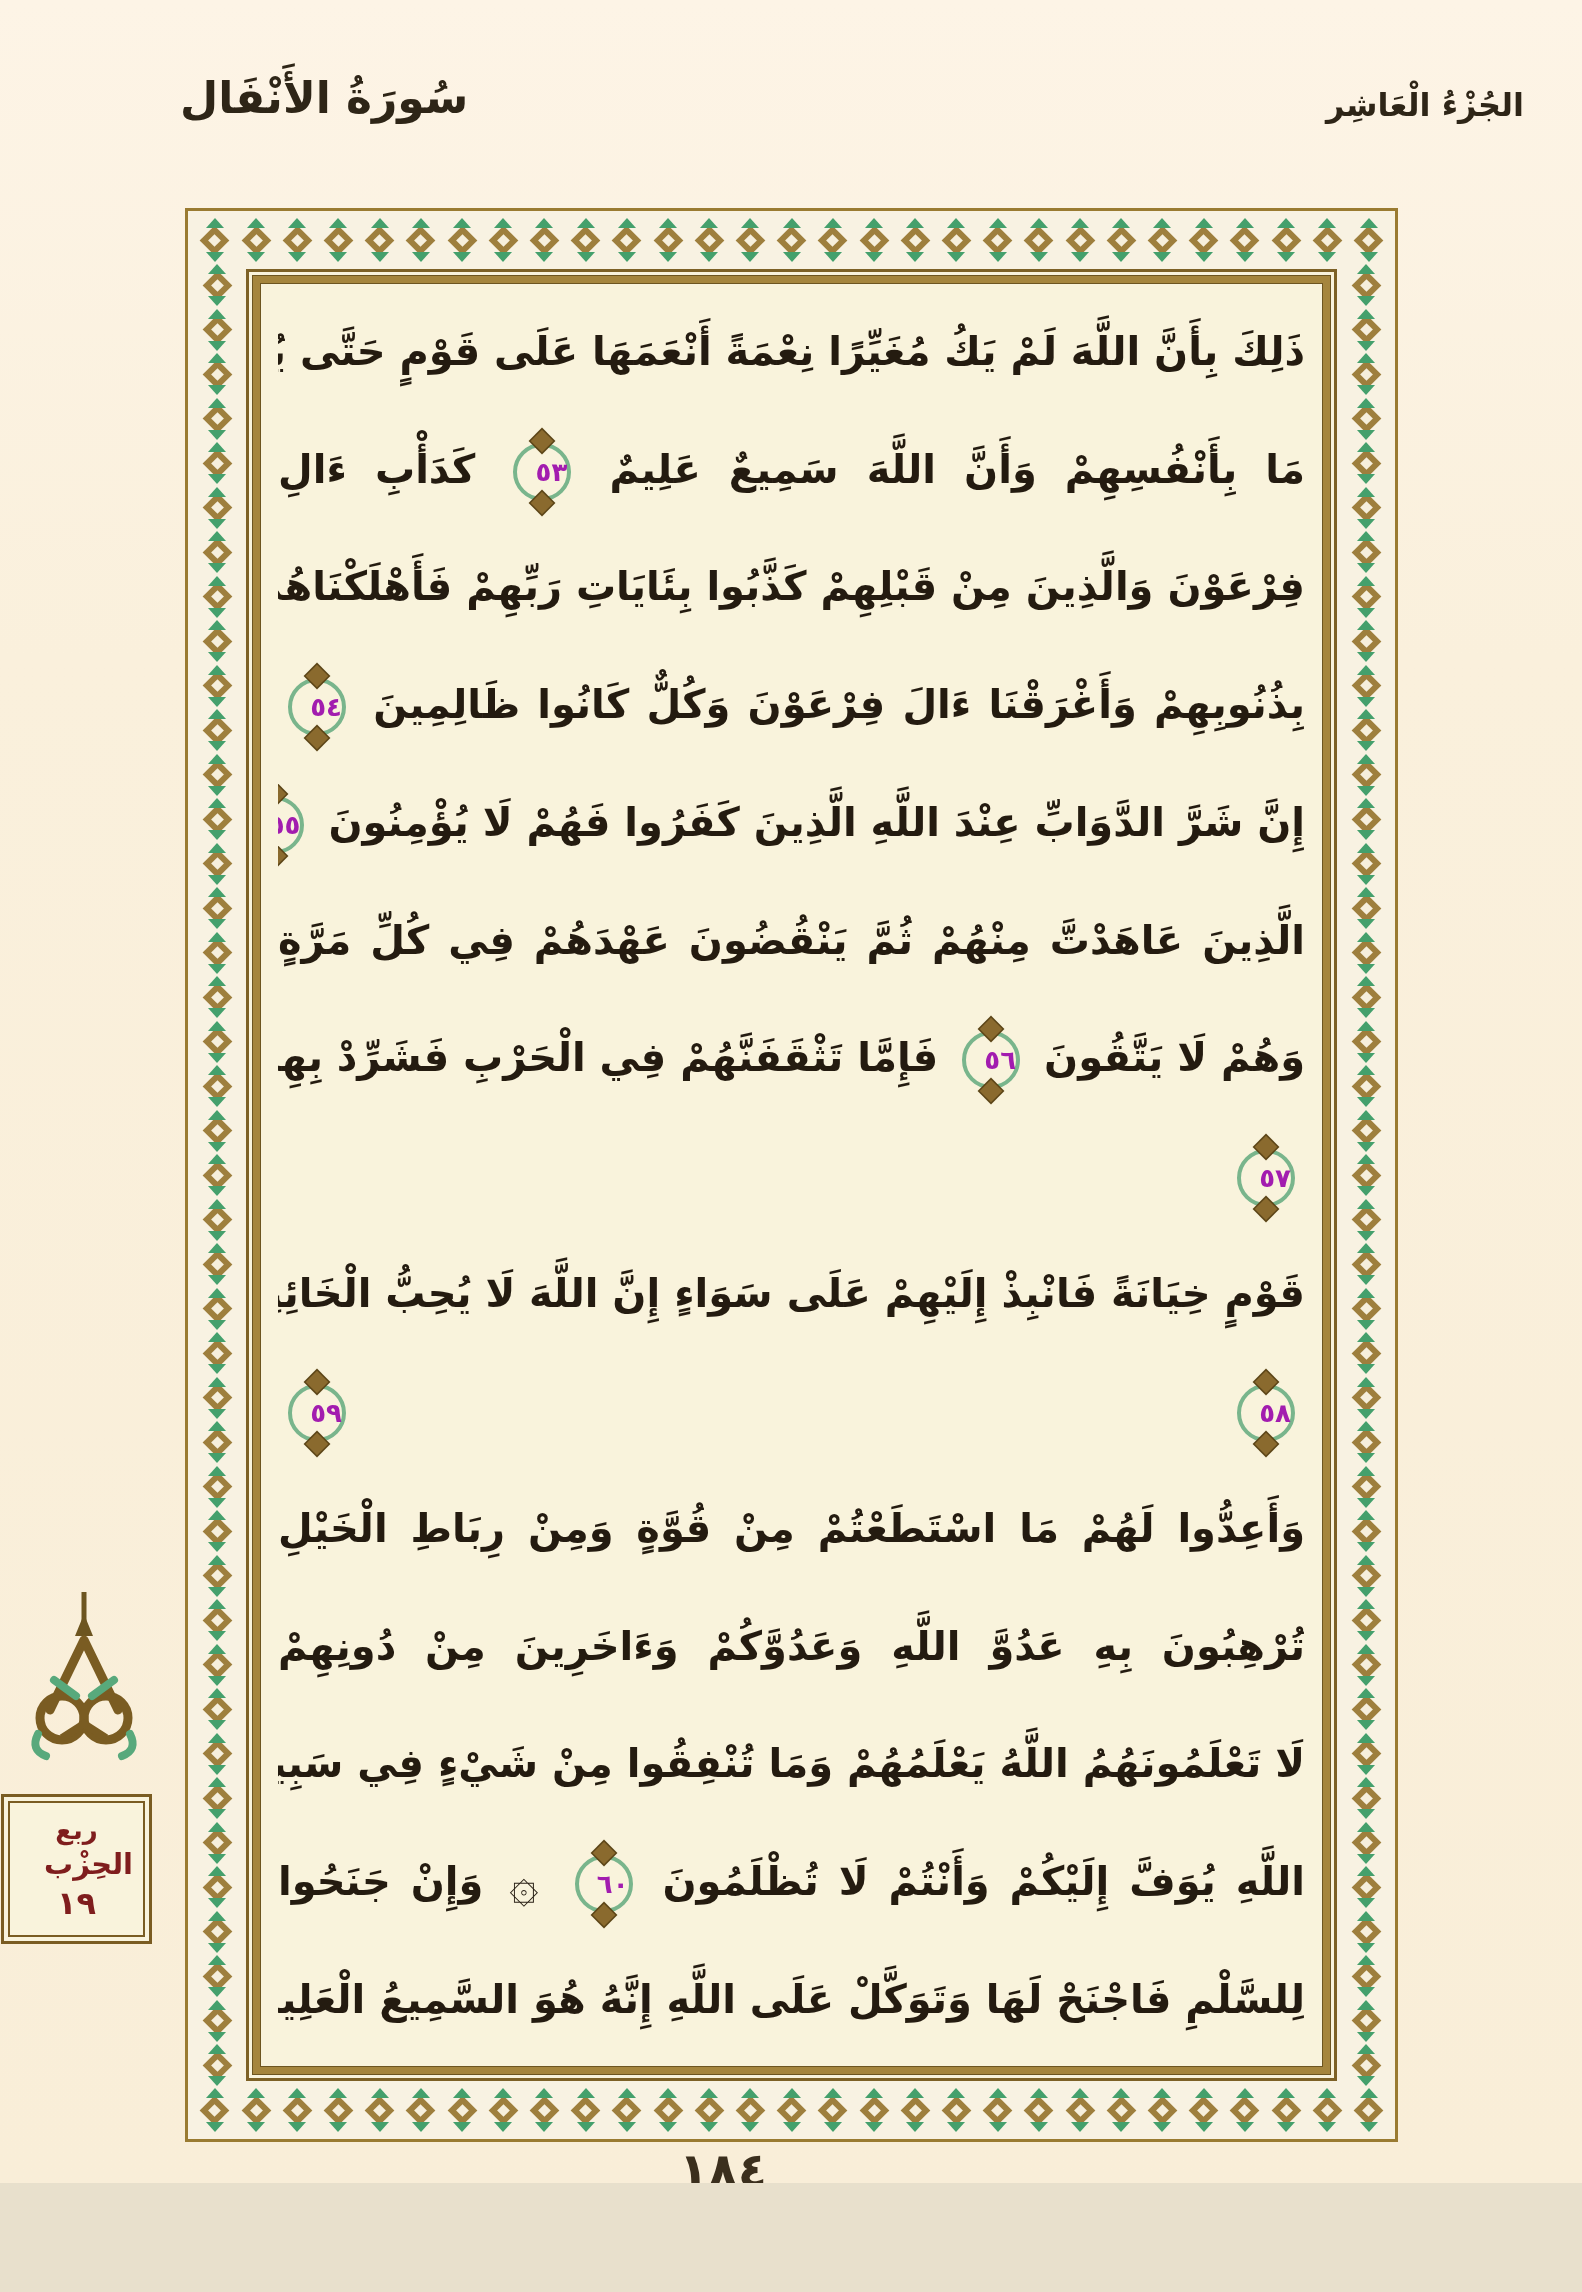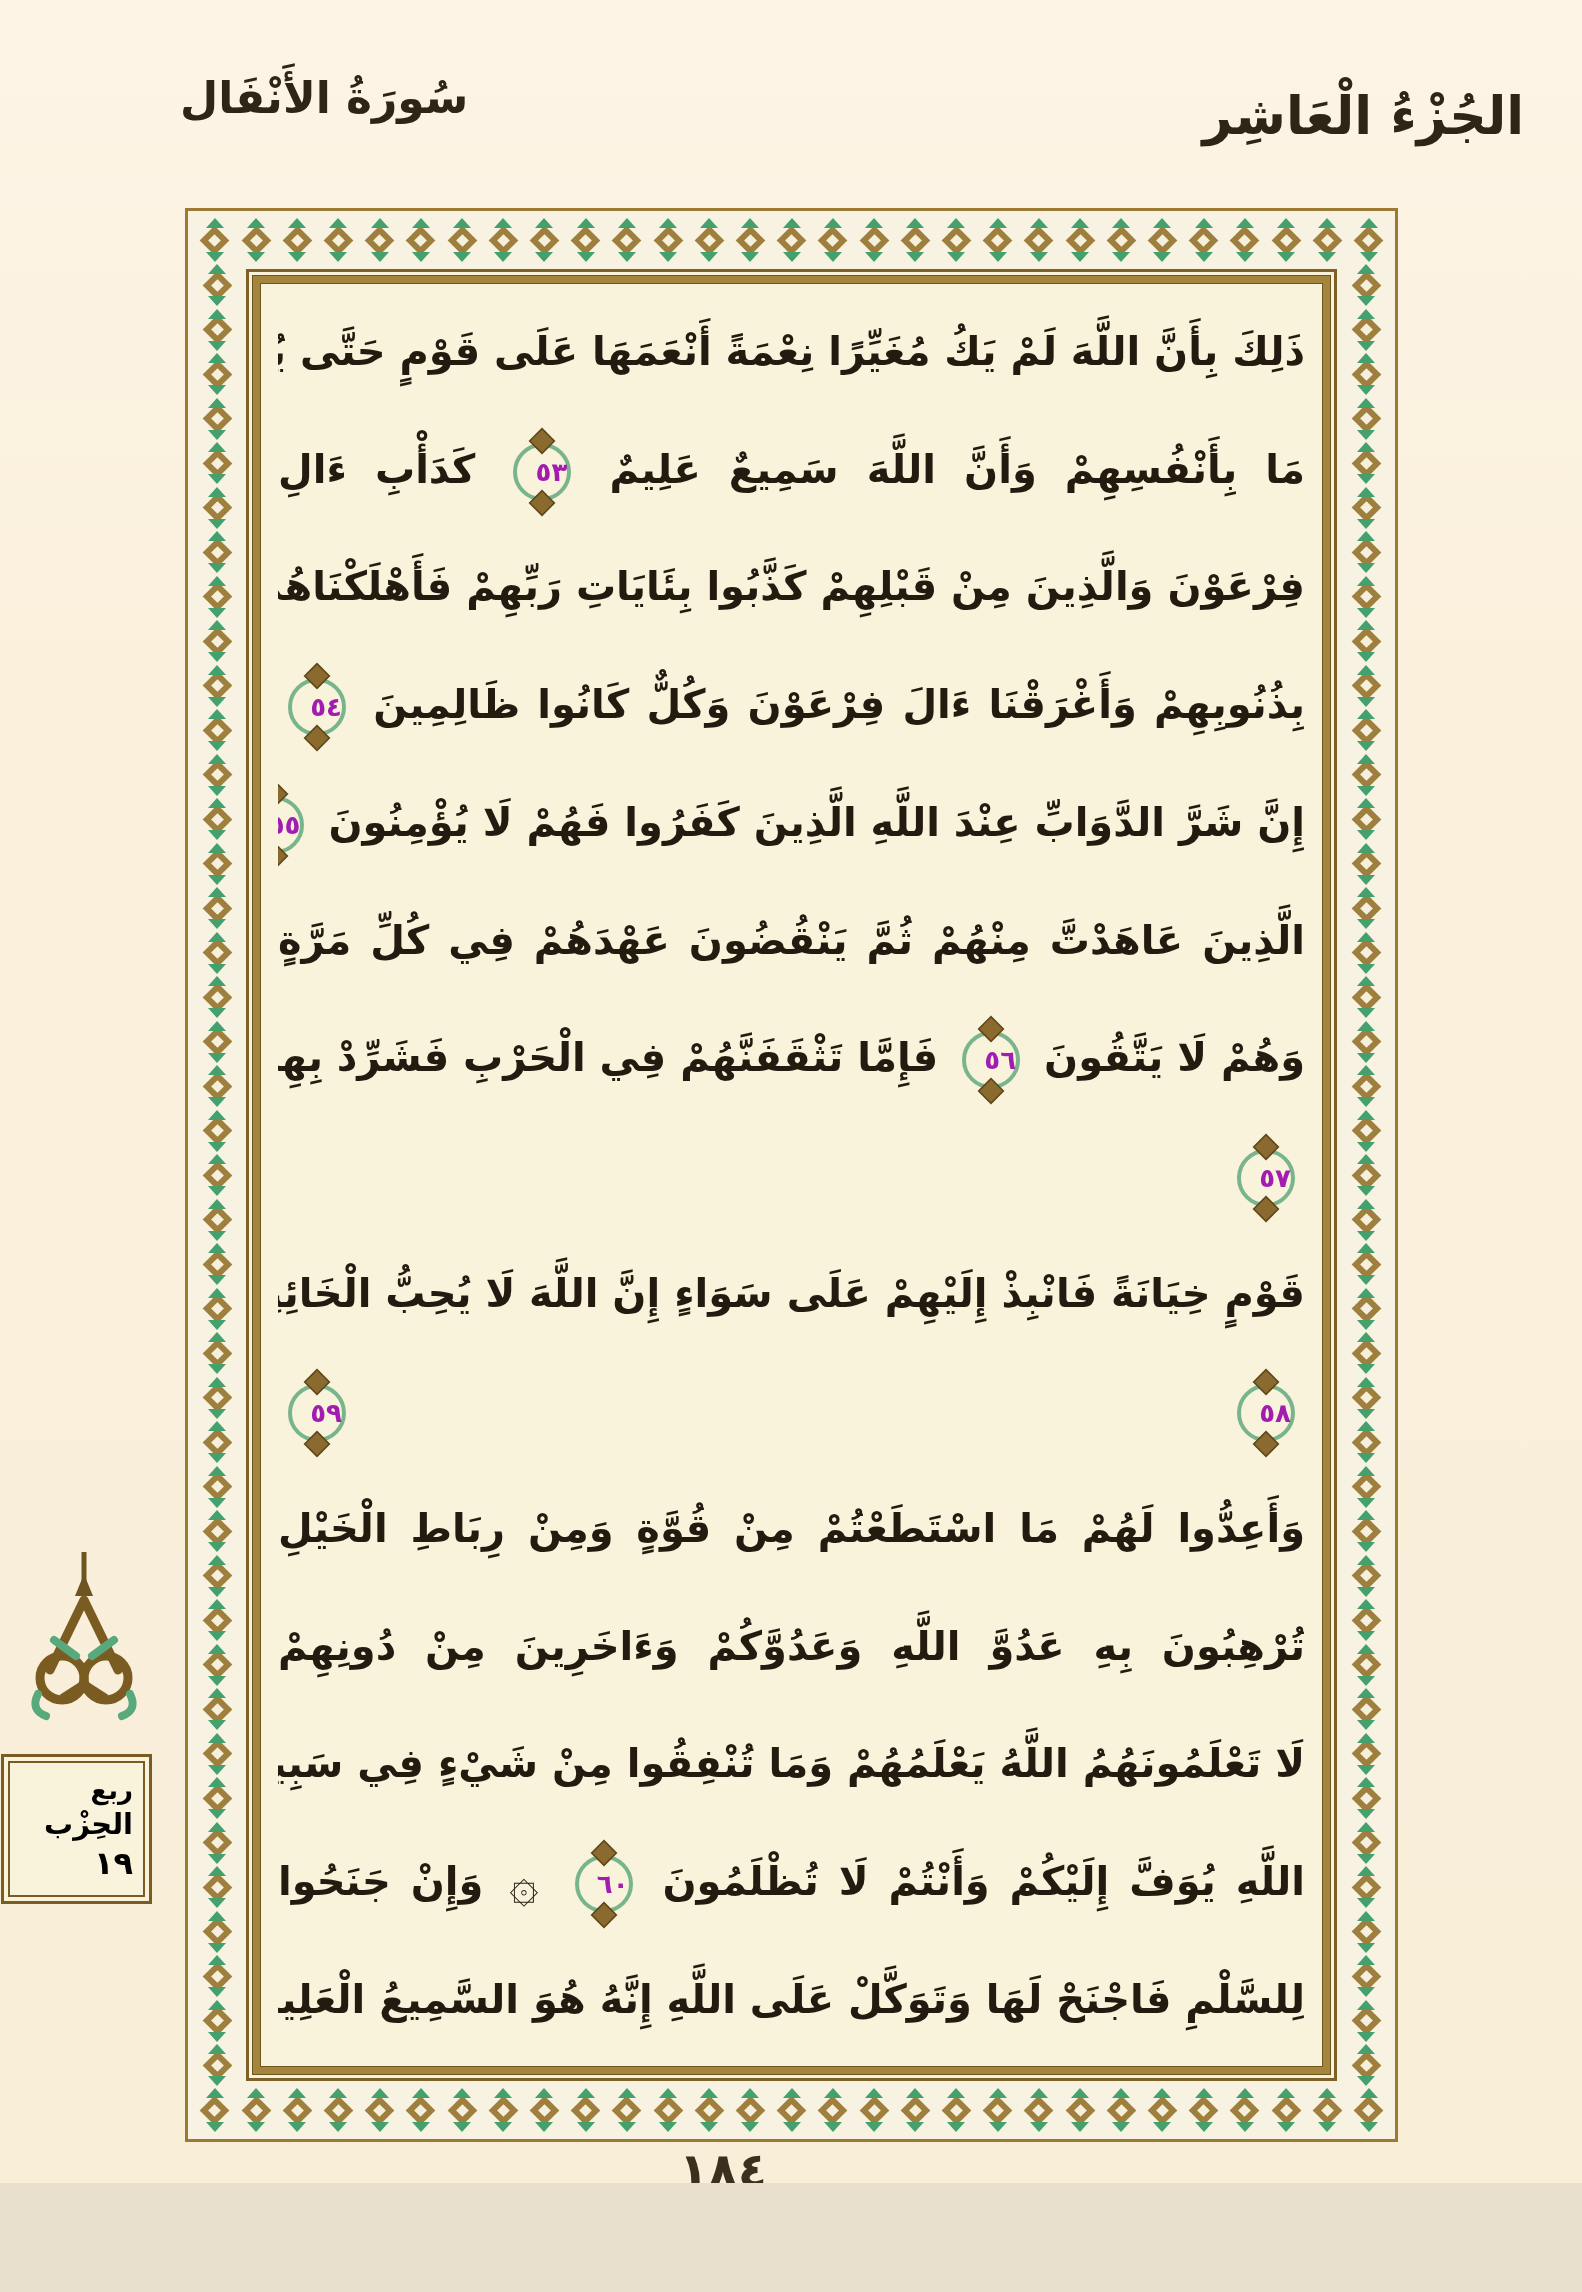--- a/index.html
+++ b/index.html
@@ -7,21 +7,21 @@
 
   .page {
     position:relative; width:1582px; height:2183px; overflow:hidden;
     background:linear-gradient(180deg,#fdf4e6 0%, #faf0dc 30%, #f9eed8 100%);
     direction:rtl;
   }
 
   
   .hdr { position:absolute; color:#2e2517; font-weight:bold; white-space:nowrap; }
   .hdr-surah { left:180px; top:72px; font-size:44px; }
-  .hdr-juz   { right:58px; top:86px; font-size:52px;text-align:right; }
+  .hdr-juz   { right:58px; top:86px; font-size:32px;text-align:right; }
 
   
   .frame {
     position:absolute; left:185px; top:208px; width:1213px; height:1934px;
     box-sizing:border-box; border:3px solid #9a7b31; background:#f8f2e2; padding:6px;
   }
   .band { position:relative; width:100%; height:100%; }
   .strip { position:absolute; display:flex; overflow:hidden; }
   .strip-top    { top:0; left:0; right:0; height:46px; flex-direction:row; justify-content:space-between; }
   .strip-bottom { bottom:0; left:0; right:0; height:46px; flex-direction:row; justify-content:space-between; }
@@ -61,21 +61,21 @@
   .aya::before, .aya::after {
     content:""; position:absolute; left:50%; width:16px; height:16px; margin-left:-8px;
     background:#8a6a2e; transform:rotate(45deg); box-shadow:0 0 0 1.5px #5c4517;
   }
   .aya::before { top:-14px; }
   .aya::after  { bottom:-14px; }
   .aya-num { display:block; font-size:26px; font-weight:bold; line-height:50px; color:#a21caf; }
   .rub { font-size:50px; vertical-align:middle; color:#241b10; margin:0 6px; font-weight:normal; }
 
   
-  .margin-marker { position:absolute; left:16px; top:1548px; width:136px; text-align:right; color:#000000; }
+  .margin-marker { position:absolute; left:16px; top:1588px; width:136px; text-align:center; color:#7f1d1d; }
   .hizb-box { display:inline-block; border:3px solid #7a5c22; padding:4px; background:#f9f3dc; margin-top:2px; }
   .hizb-box-inner { border:2px solid #7a5c22; padding:12px 10px; min-width:78px; }
   .hizb-l1 { font-size:26px; font-weight:bold; line-height:30px; }
   .hizb-l2 { font-size:29px; font-weight:bold; line-height:38px;margin-left:24px; }
   .hizb-l3 { font-size:32px; font-weight:bold; line-height:40px; }
 
   
   .page-number {
     position:absolute; left:0; right:0; top:2142px; text-align:center;
     font-size:48px; font-weight:bold; color:#3b2f1d; transform:translateX(-68px); 

